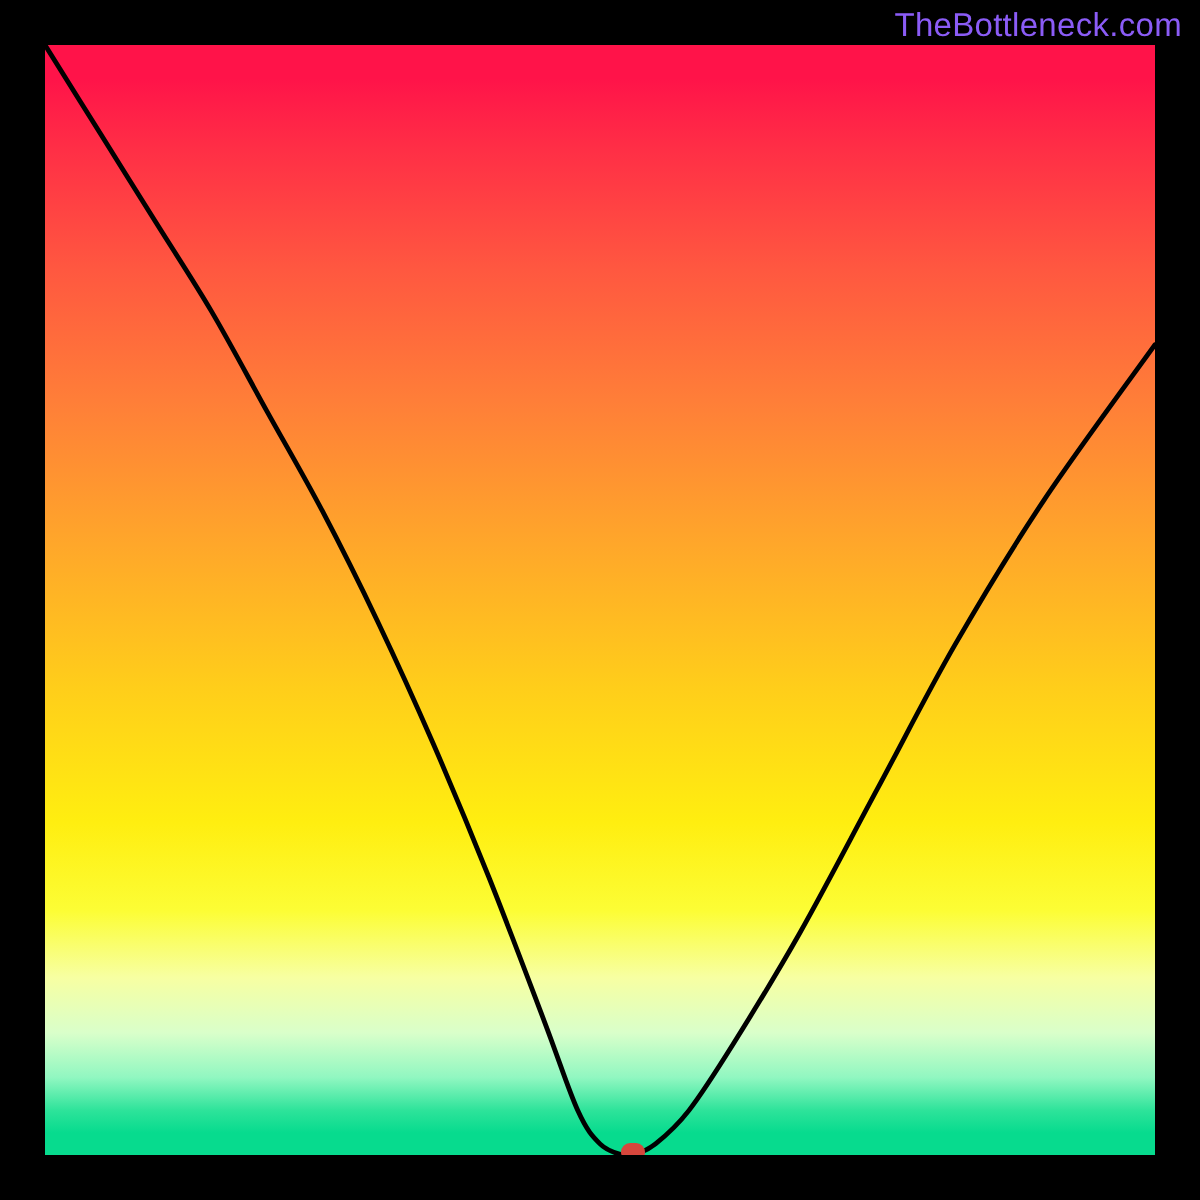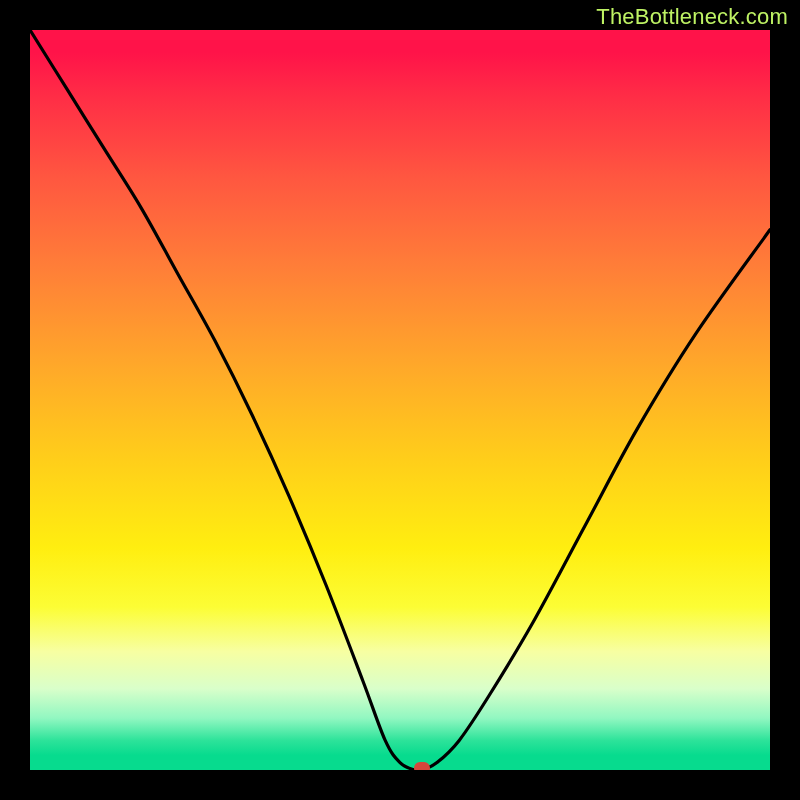--- a/index.html
+++ b/index.html
@@ -14,21 +14,21 @@
   .frame {
     position: relative;
     width: 800px;
     height: 800px;
     background: #000;
   }
   .watermark {
     position: absolute;
     top: 4px;
     right: 12px;
-    color: #bef264;
+    color: #8b5cf6;
     font-size: 22px;
     font-weight: 500;
     letter-spacing: 0.2px;
     z-index: 20;
   }
   .plot-area {
     position: absolute;
     left: 30px;
     top: 30px;
     width: 740px;

